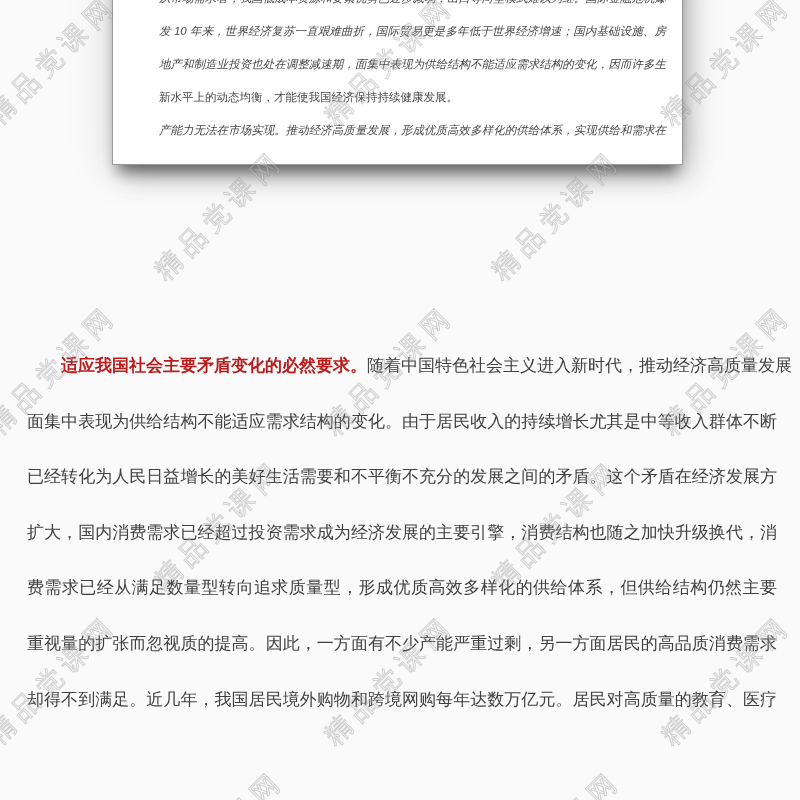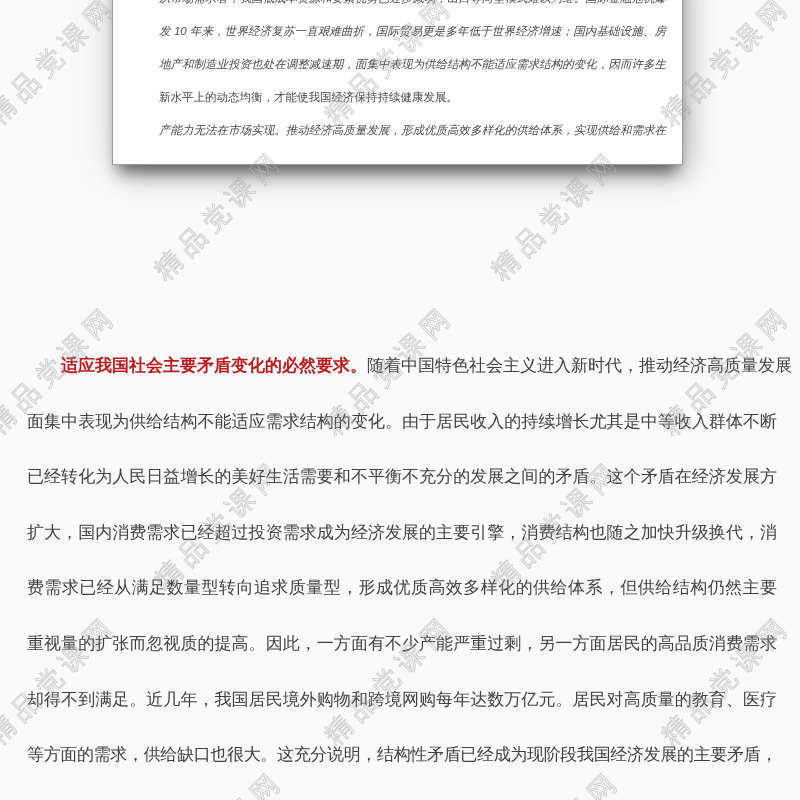--- a/index.html
+++ b/index.html
@@ -95,21 +95,20 @@
 </div>
 
 <section class="main-text" id="main-lines">
     <div class="m-line first"><span class="m-bold">适应我国社会主要矛盾变化的必然要求。</span><span>随着中国特色社会主义进入新时代，推动经济高质量发展</span></div>
     <div class="m-line">面集中表现为供给结构不能适应需求结构的变化。由于居民收入的持续增长尤其是中等收入群体不断</div>
     <div class="m-line">已经转化为人民日益增长的美好生活需要和不平衡不充分的发展之间的矛盾。这个矛盾在经济发展方</div>
     <div class="m-line">扩大，国内消费需求已经超过投资需求成为经济发展的主要引擎，消费结构也随之加快升级换代，消</div>
     <div class="m-line">费需求已经从满足数量型转向追求质量型，形成优质高效多样化的供给体系，但供给结构仍然主要</div>
     <div class="m-line">重视量的扩张而忽视质的提高。因此，一方面有不少产能严重过剩，另一方面居民的高品质消费需求</div>
     <div class="m-line">却得不到满足。近几年，我国居民境外购物和跨境网购每年达数万亿元。居民对高质量的教育、医疗</div>
-    <div class="m-line tight">等方面的需求，供给缺口也很大。这充分说明，结构性矛盾已经成为现阶段我国经济发展的主要矛盾，</div>
   </section>
 
 <div class="watermark-layer" id="wm-layer">
     <span class="wm" style="left: 52px; top: 60px;">精品党课网</span>
     <span class="wm" style="left: 389px; top: 60px;">精品党课网</span>
     <span class="wm" style="left: 726px; top: 60px;">精品党课网</span>
     <span class="wm" style="left: 219px; top: 215px;">精品党课网</span>
     <span class="wm" style="left: 556px; top: 215px;">精品党课网</span>
     <span class="wm" style="left: 52px; top: 370px;">精品党课网</span>
     <span class="wm" style="left: 389px; top: 370px;">精品党课网</span>

